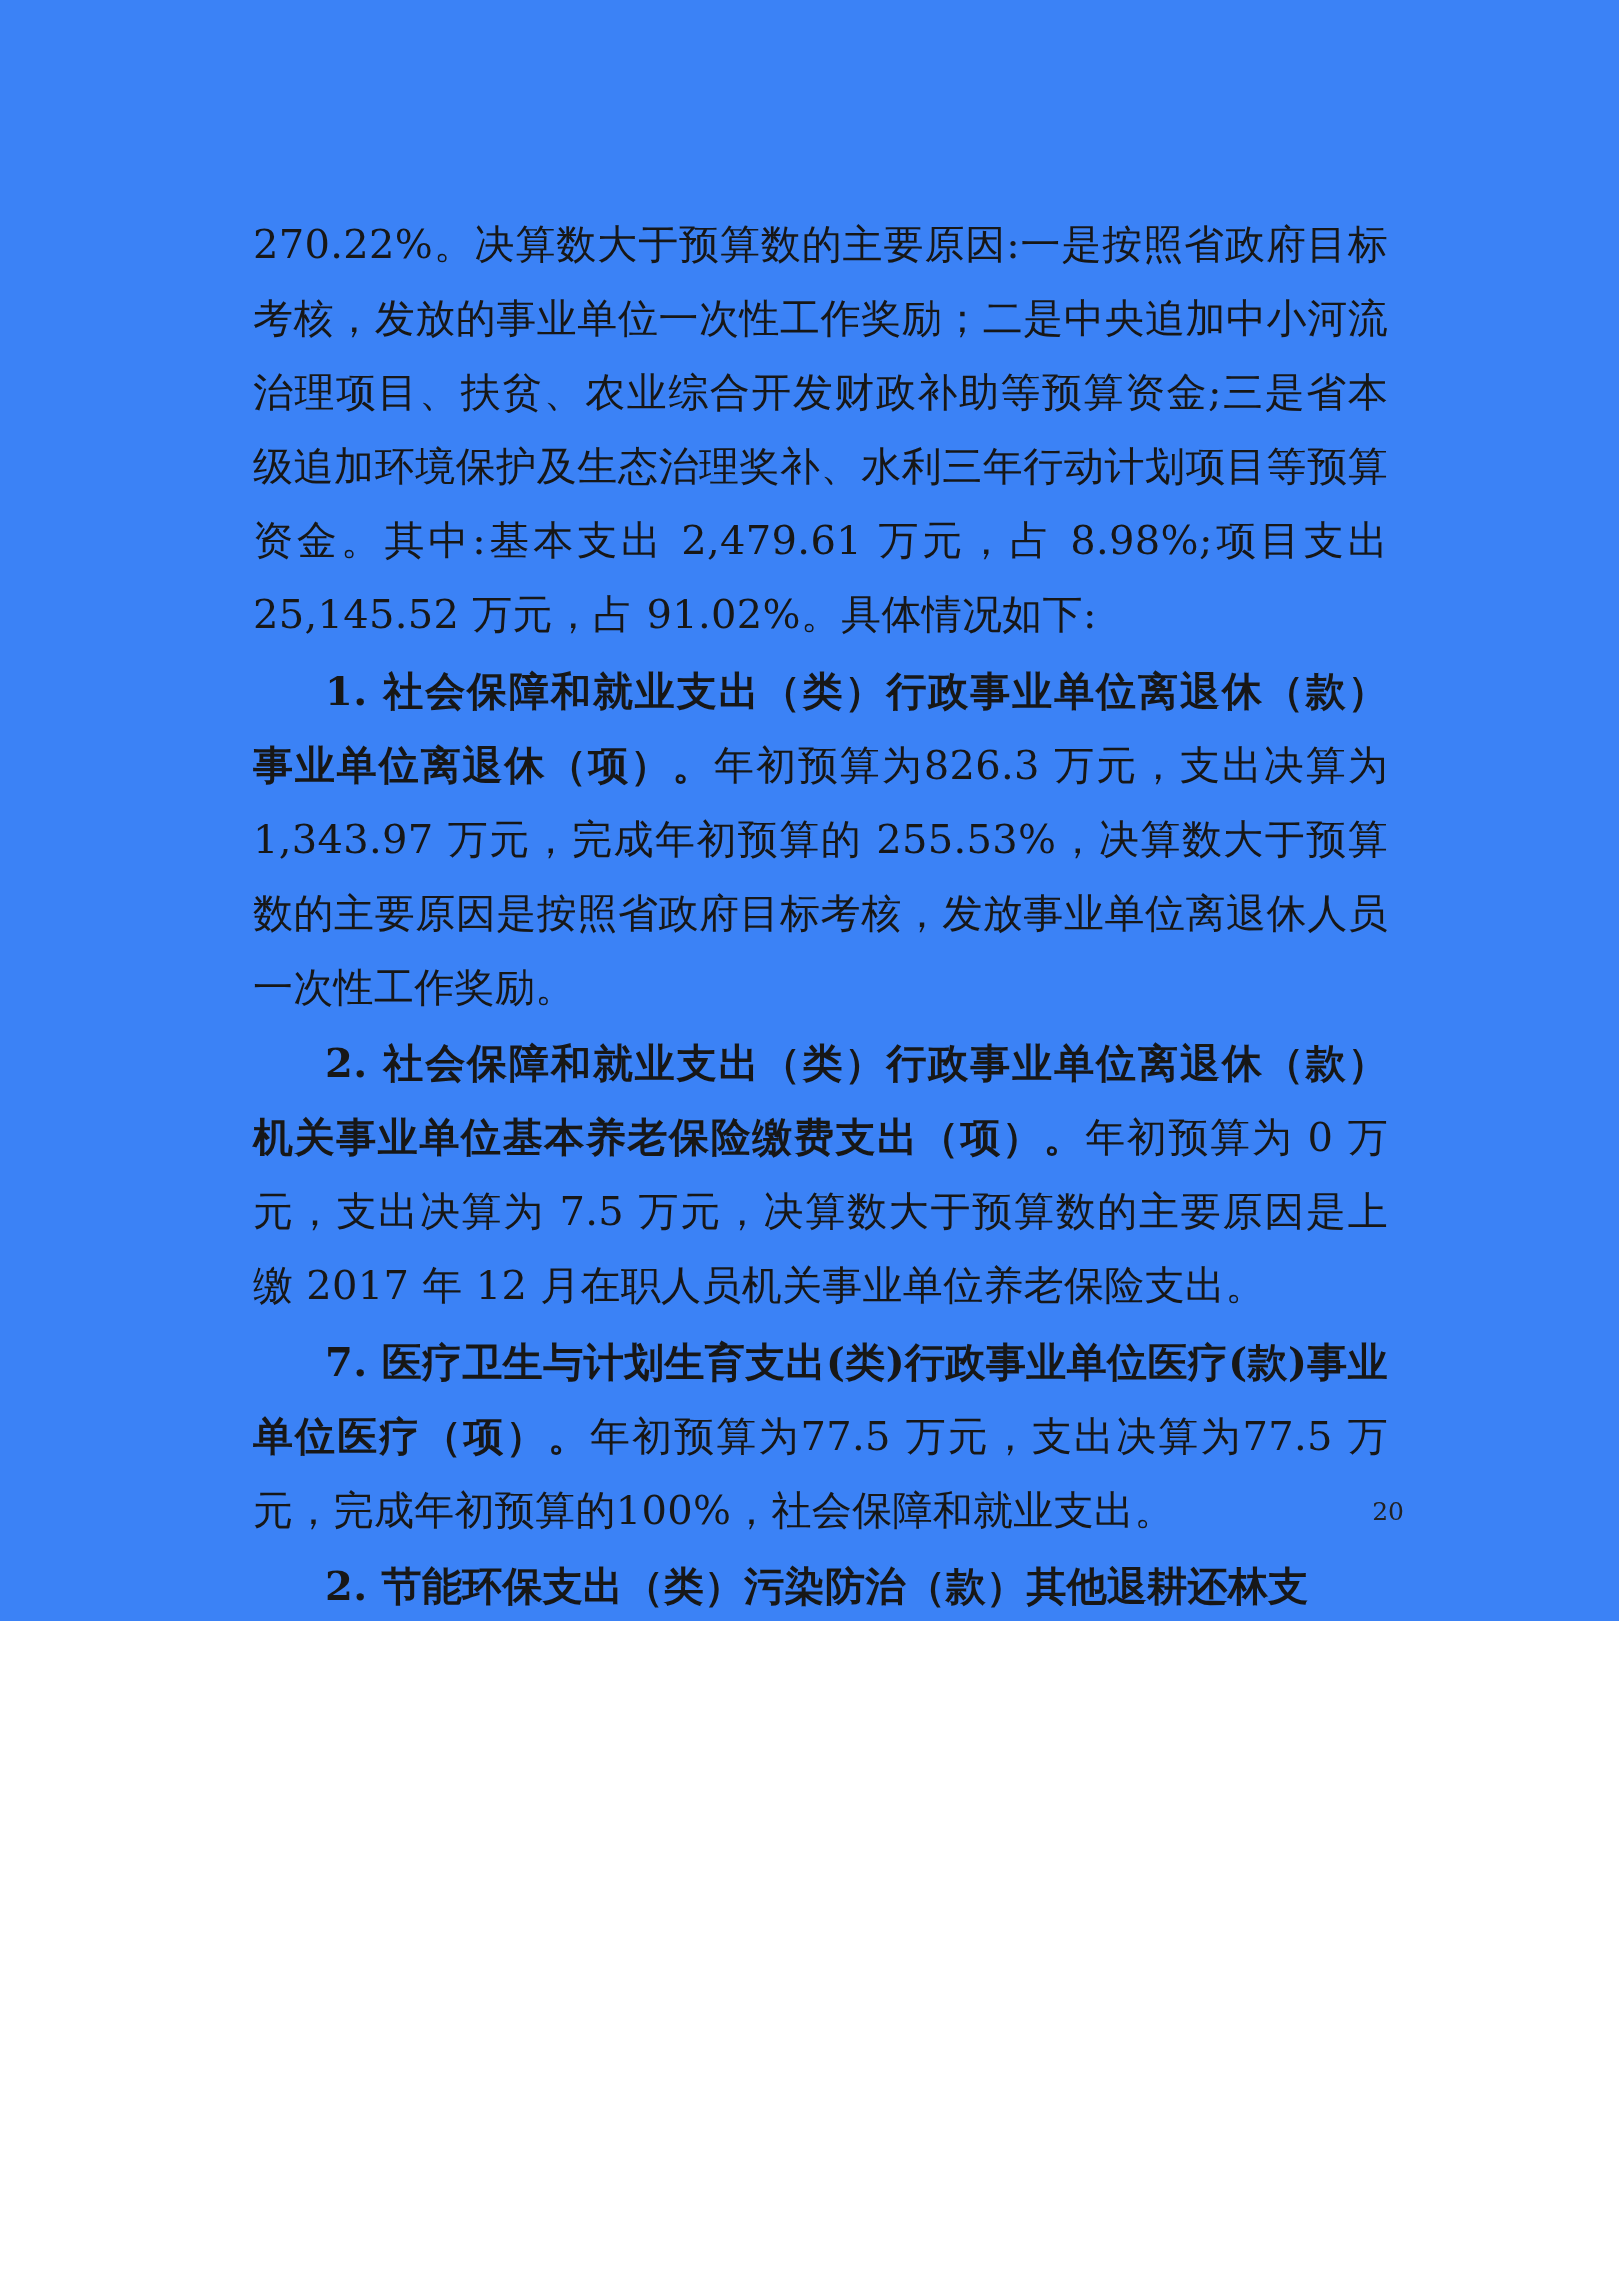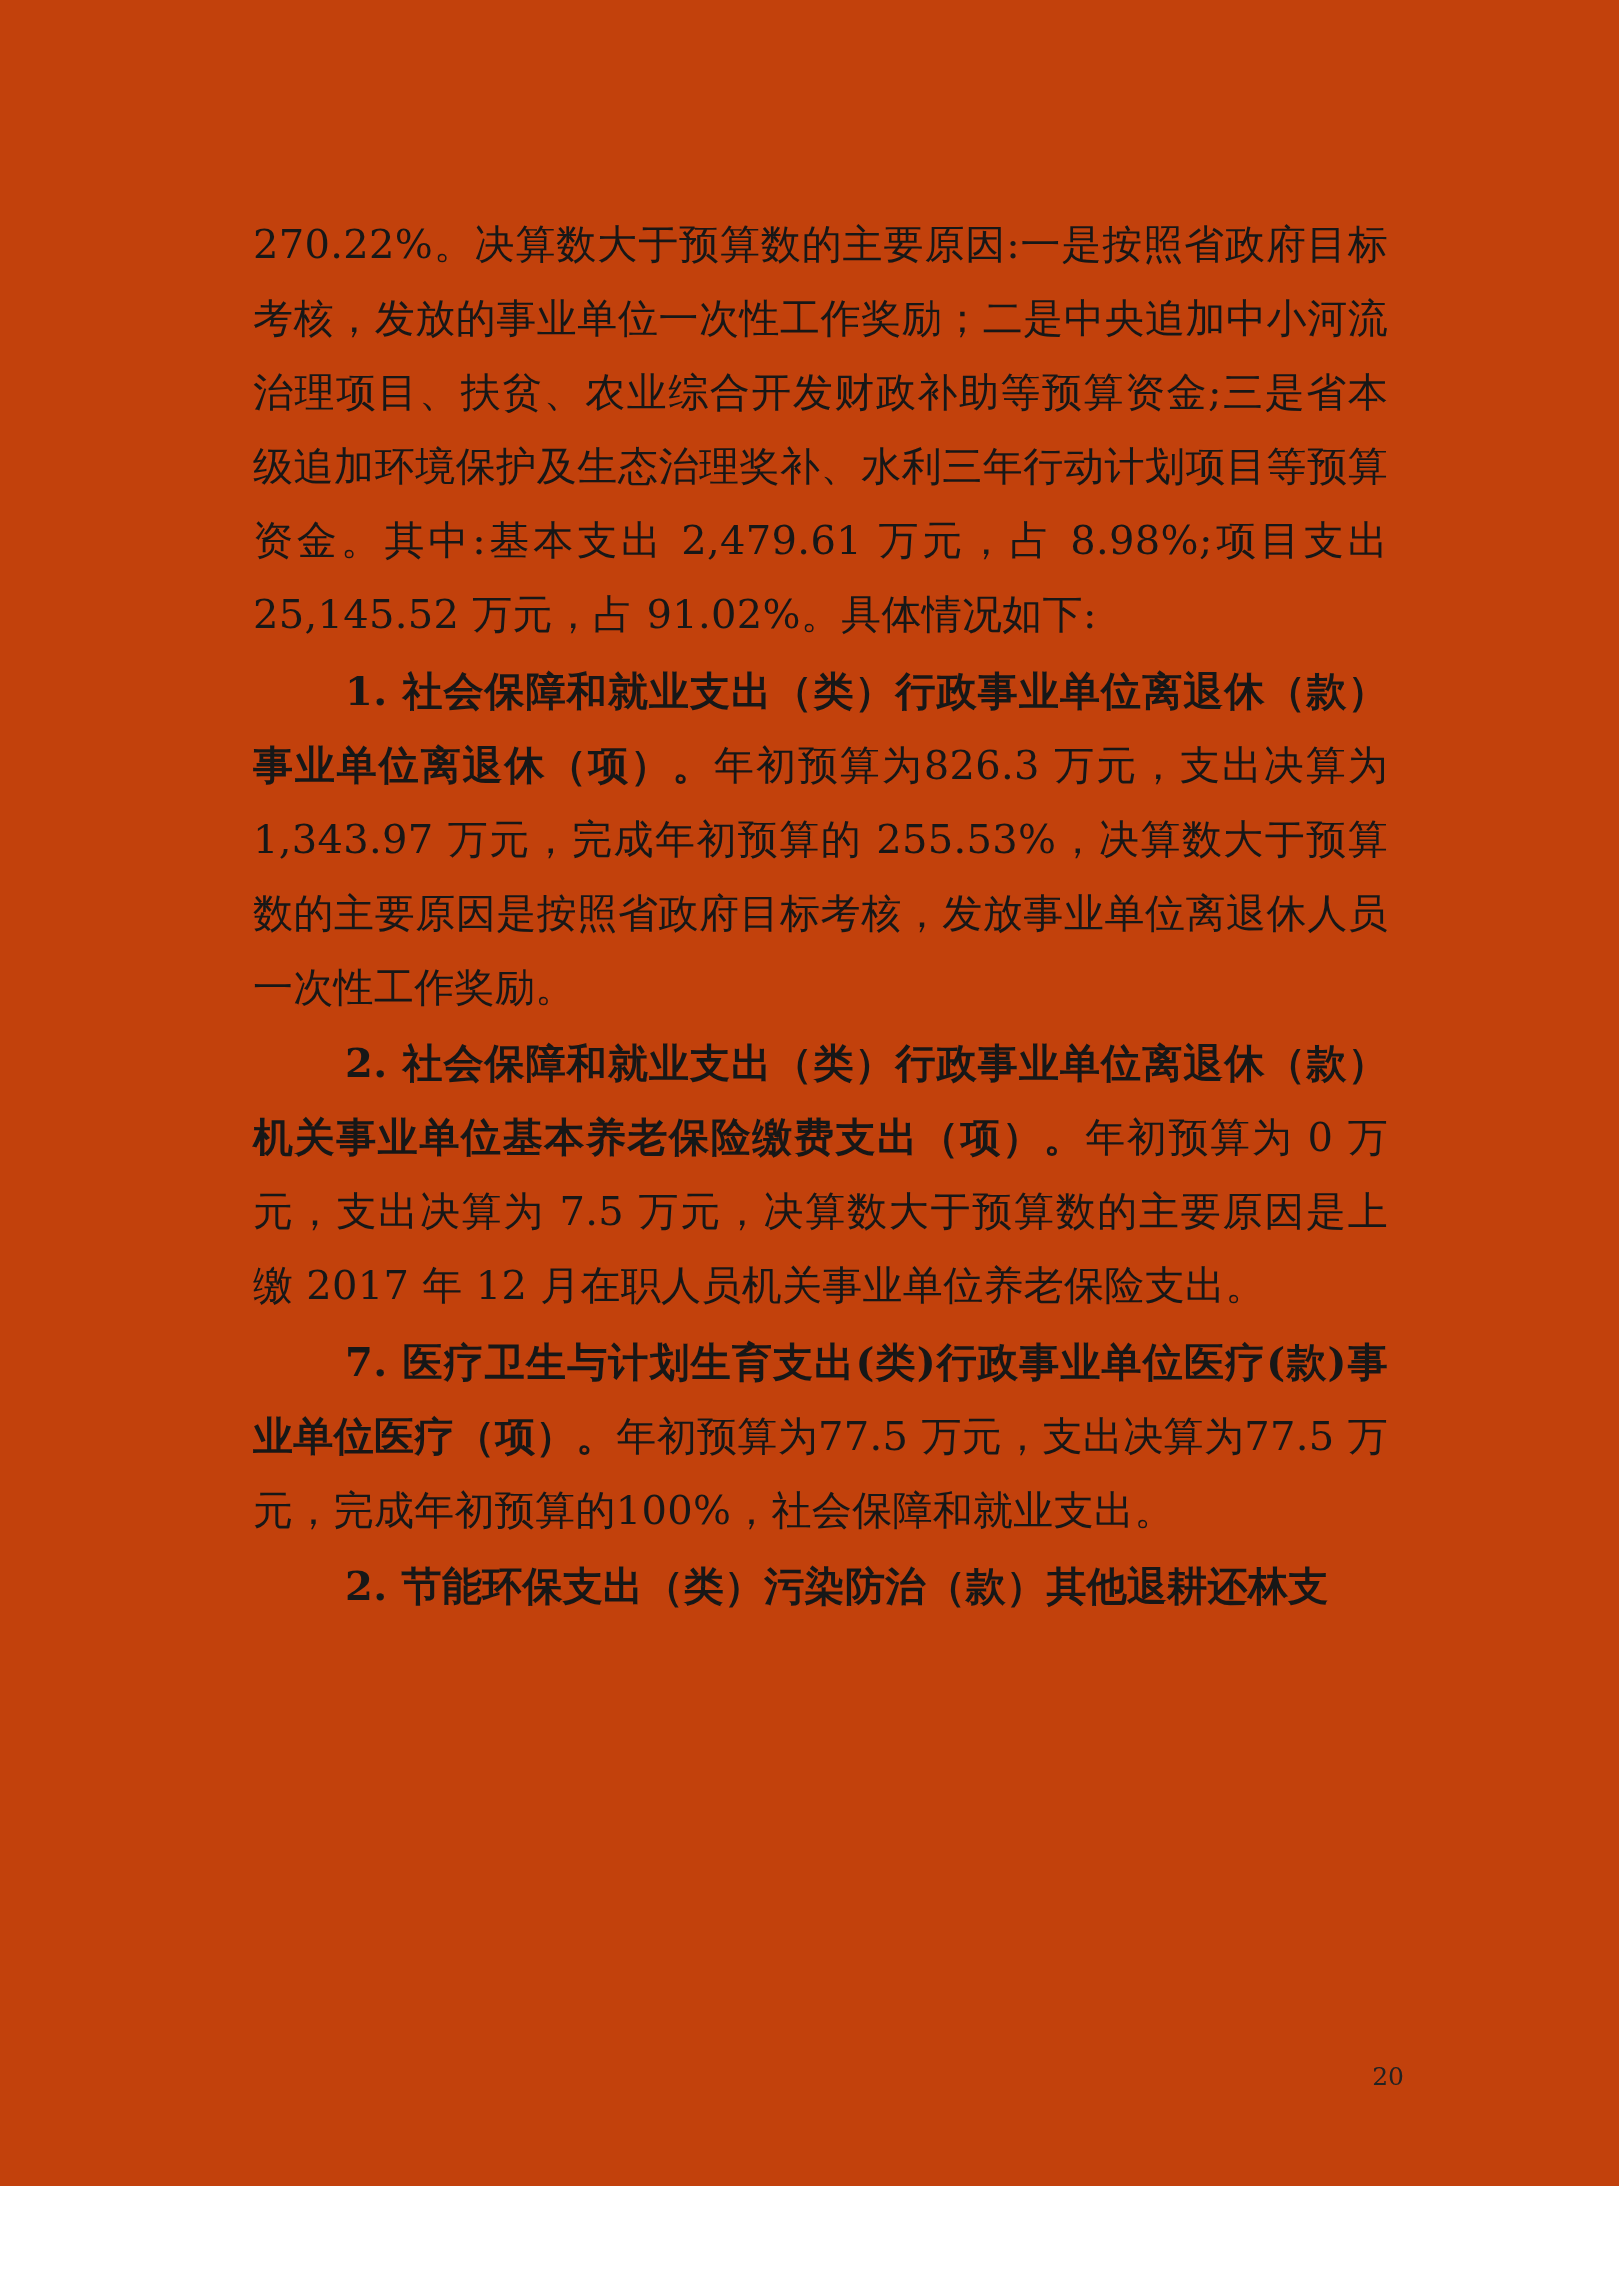--- a/index.html
+++ b/index.html
@@ -3,22 +3,22 @@
 <meta charset="utf-8">
 <style>
   html, body {
     margin: 0;
     padding: 0;
     background: #ffffff;
   }
   .page {
     position: relative;
     width: 1619px;
-    height: 2186px;
-    background: #c2410c;
+    height: 1621px;
+    background: #3b82f6;
     box-sizing: border-box;
     overflow: hidden;
   }
   .content {
     position: absolute;
     left: 253px;
     top: 207px;
     width: 1135px;
   }
   .para {
@@ -29,21 +29,20 @@
     text-align: justify;
     text-justify: inter-ideograph;
     margin: 0 0 2.6px 0;
     letter-spacing: 0.3px;
   }
   .para.indent {
     text-indent: 72px;
   }
   .bold {
     font-weight: bold;
-    margin-left: 20px;
   }
   .page-number {
     position: absolute;
     right: 215px;
     bottom: 95px;
     font-family: "DejaVu Serif", serif;
     font-size: 25px;
     color: #222222;
   }
 </style>

